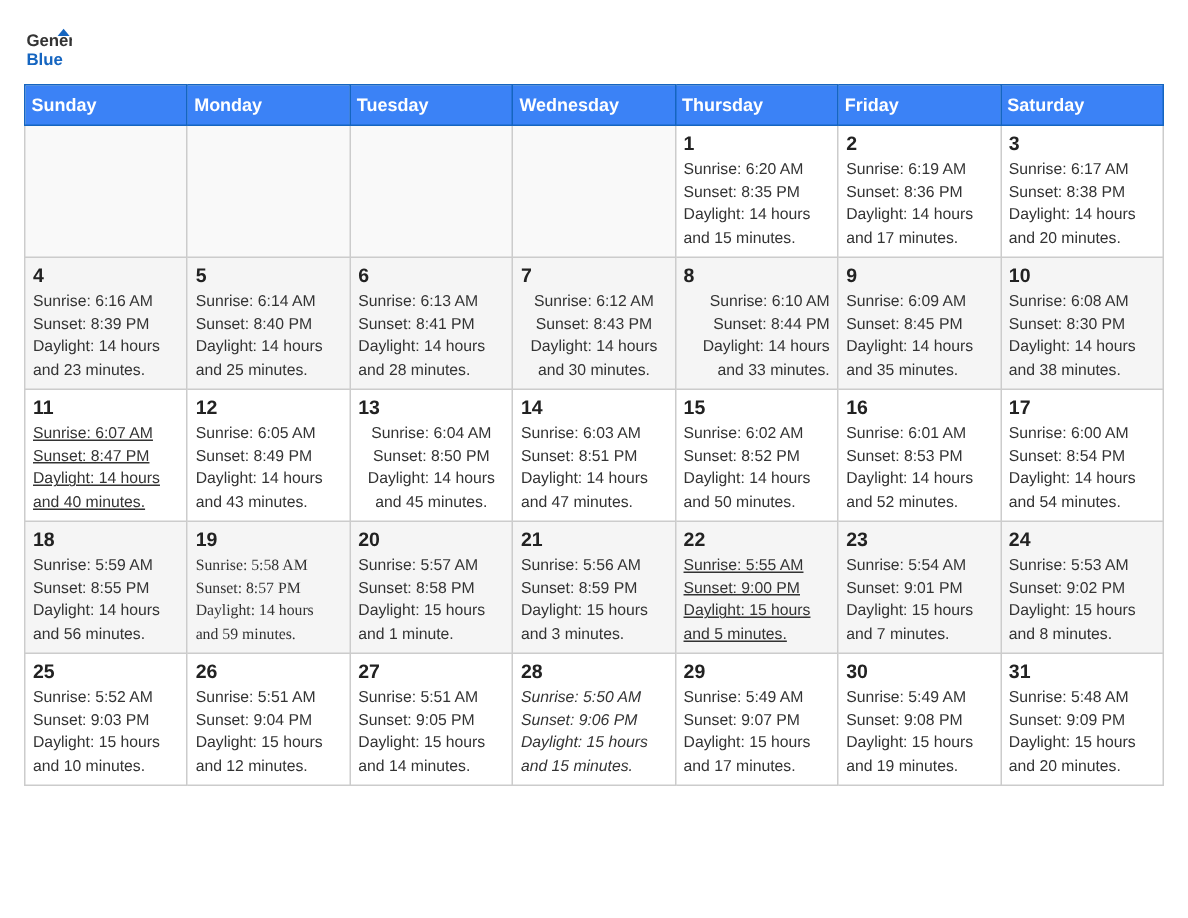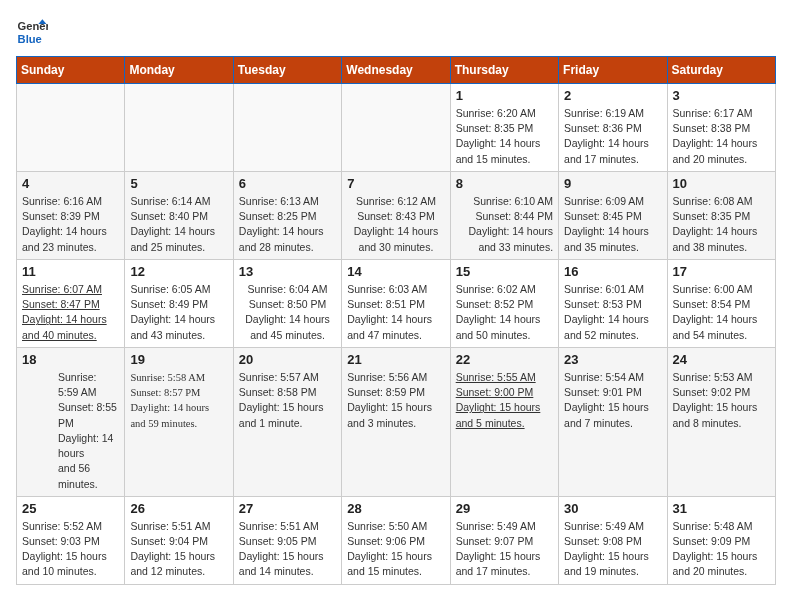--- a/index.html
+++ b/index.html
@@ -36,21 +36,21 @@
     .location-title {
       font-size: 15px;
       color: #333;
     }
     .calendar-table {
       width: 100%;
       border-collapse: collapse;
       font-size: 11px;
     }
     .calendar-table th {
-      background: #c2410c;
+      background: #3b82f6;
       color: #fff;
       padding: 6px 4px;
       text-align: left;
       font-size: 12px;
       font-weight: bold;
       border: 1px solid #1565c0;
     }
     .calendar-table td {
       border: 1px solid #ccc;
       vertical-align: top;
@@ -148,21 +148,21 @@
         <td>
           <div class="day-number">5</div>
           <div class="day-info" style="white-space: pre-line;">Sunrise: 6:14 AM
 Sunset: 8:40 PM
 Daylight: 14 hours
 and 25 minutes.</div>
         </td>
         <td>
           <div class="day-number">6</div>
           <div class="day-info" style="white-space: pre-line;">Sunrise: 6:13 AM
-Sunset: 8:25 PM
+Sunset: 8:41 PM
 Daylight: 14 hours
 and 28 minutes.</div>
         </td>
         <td>
           <div class="day-number">7</div>
           <div class="day-info" style="white-space: pre-line; text-align: center;">Sunrise: 6:12 AM
 Sunset: 8:43 PM
 Daylight: 14 hours
 and 30 minutes.</div>
         </td>
@@ -176,21 +176,21 @@
         <td>
           <div class="day-number">9</div>
           <div class="day-info" style="white-space: pre-line;">Sunrise: 6:09 AM
 Sunset: 8:45 PM
 Daylight: 14 hours
 and 35 minutes.</div>
         </td>
         <td>
           <div class="day-number">10</div>
           <div class="day-info" style="white-space: pre-line;">Sunrise: 6:08 AM
-Sunset: 8:35 PM
+Sunset: 8:30 PM
 Daylight: 14 hours
 and 38 minutes.</div>
         </td>
       </tr>
       <tr>
         <td>
           <div class="day-number">11</div>
           <div class="day-info" style="white-space: pre-line; text-decoration: underline;">Sunrise: 6:07 AM
 Sunset: 8:47 PM
 Daylight: 14 hours
@@ -235,21 +235,21 @@
           <div class="day-number">17</div>
           <div class="day-info" style="white-space: pre-line;">Sunrise: 6:00 AM
 Sunset: 8:54 PM
 Daylight: 14 hours
 and 54 minutes.</div>
         </td>
       </tr>
       <tr>
         <td>
           <div class="day-number">18</div>
-          <div class="day-info" style="white-space: pre-line; margin-left: 36px;">Sunrise: 5:59 AM
+          <div class="day-info" style="white-space: pre-line;">Sunrise: 5:59 AM
 Sunset: 8:55 PM
 Daylight: 14 hours
 and 56 minutes.</div>
         </td>
         <td>
           <div class="day-number">19</div>
           <div class="day-info" style="white-space: pre-line; font-family: Liberation Serif, serif;">Sunrise: 5:58 AM
 Sunset: 8:57 PM
 Daylight: 14 hours
 and 59 minutes.</div>
@@ -307,21 +307,21 @@
         </td>
         <td>
           <div class="day-number">27</div>
           <div class="day-info" style="white-space: pre-line;">Sunrise: 5:51 AM
 Sunset: 9:05 PM
 Daylight: 15 hours
 and 14 minutes.</div>
         </td>
         <td>
           <div class="day-number">28</div>
-          <div class="day-info" style="white-space: pre-line;">Sunrise: 5:50 AM
+          <div class="day-info" style="white-space: pre-line; font-style: italic;">Sunrise: 5:50 AM
 Sunset: 9:06 PM
 Daylight: 15 hours
 and 15 minutes.</div>
         </td>
         <td>
           <div class="day-number">29</div>
           <div class="day-info" style="white-space: pre-line;">Sunrise: 5:49 AM
 Sunset: 9:07 PM
 Daylight: 15 hours
 and 17 minutes.</div>

